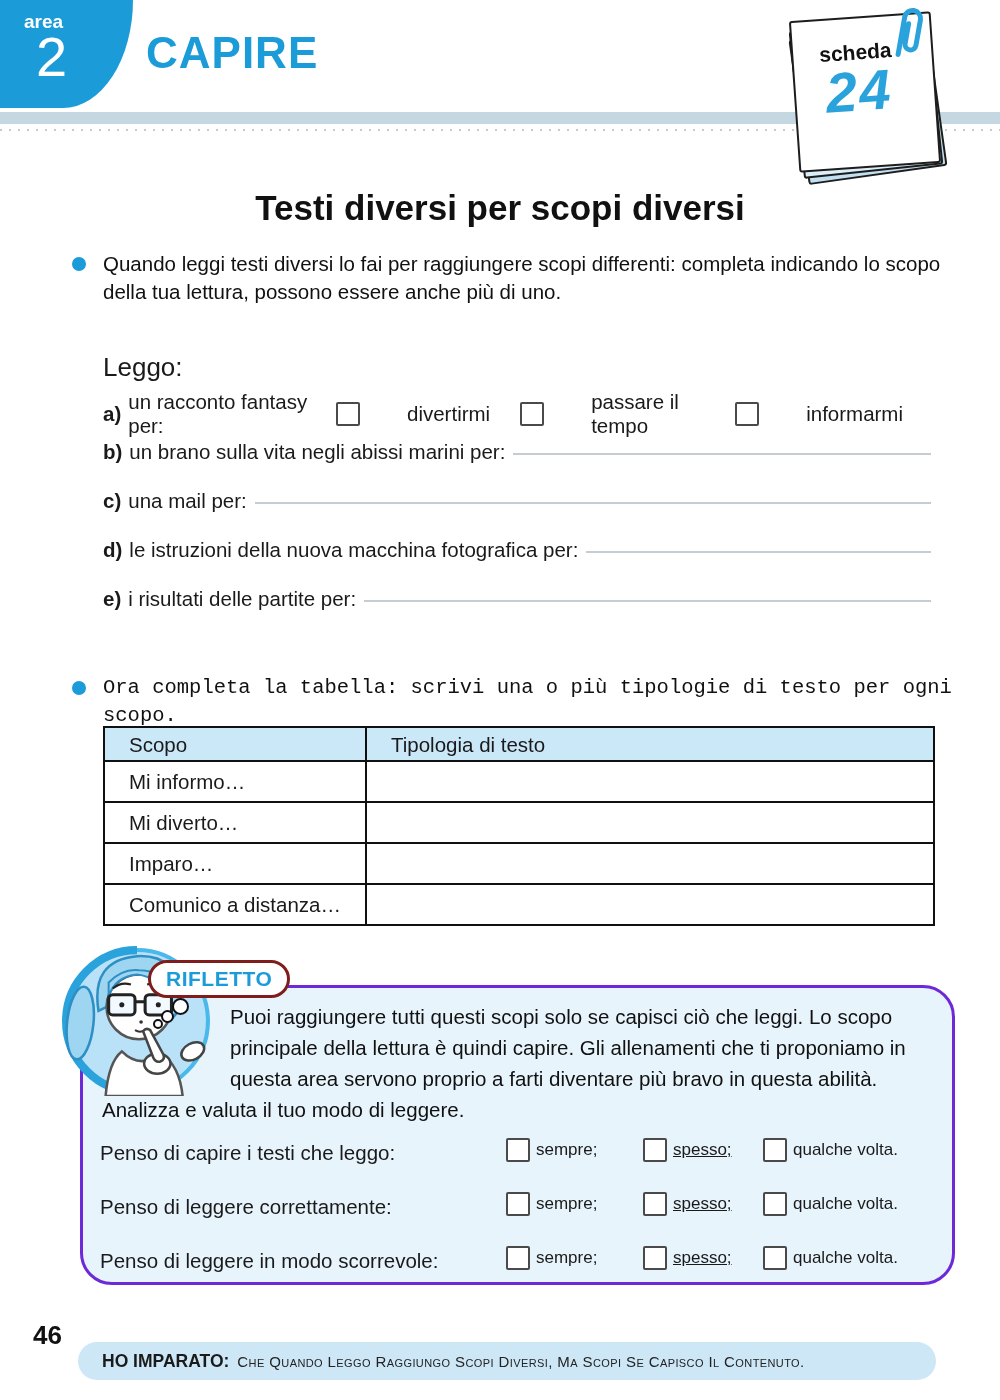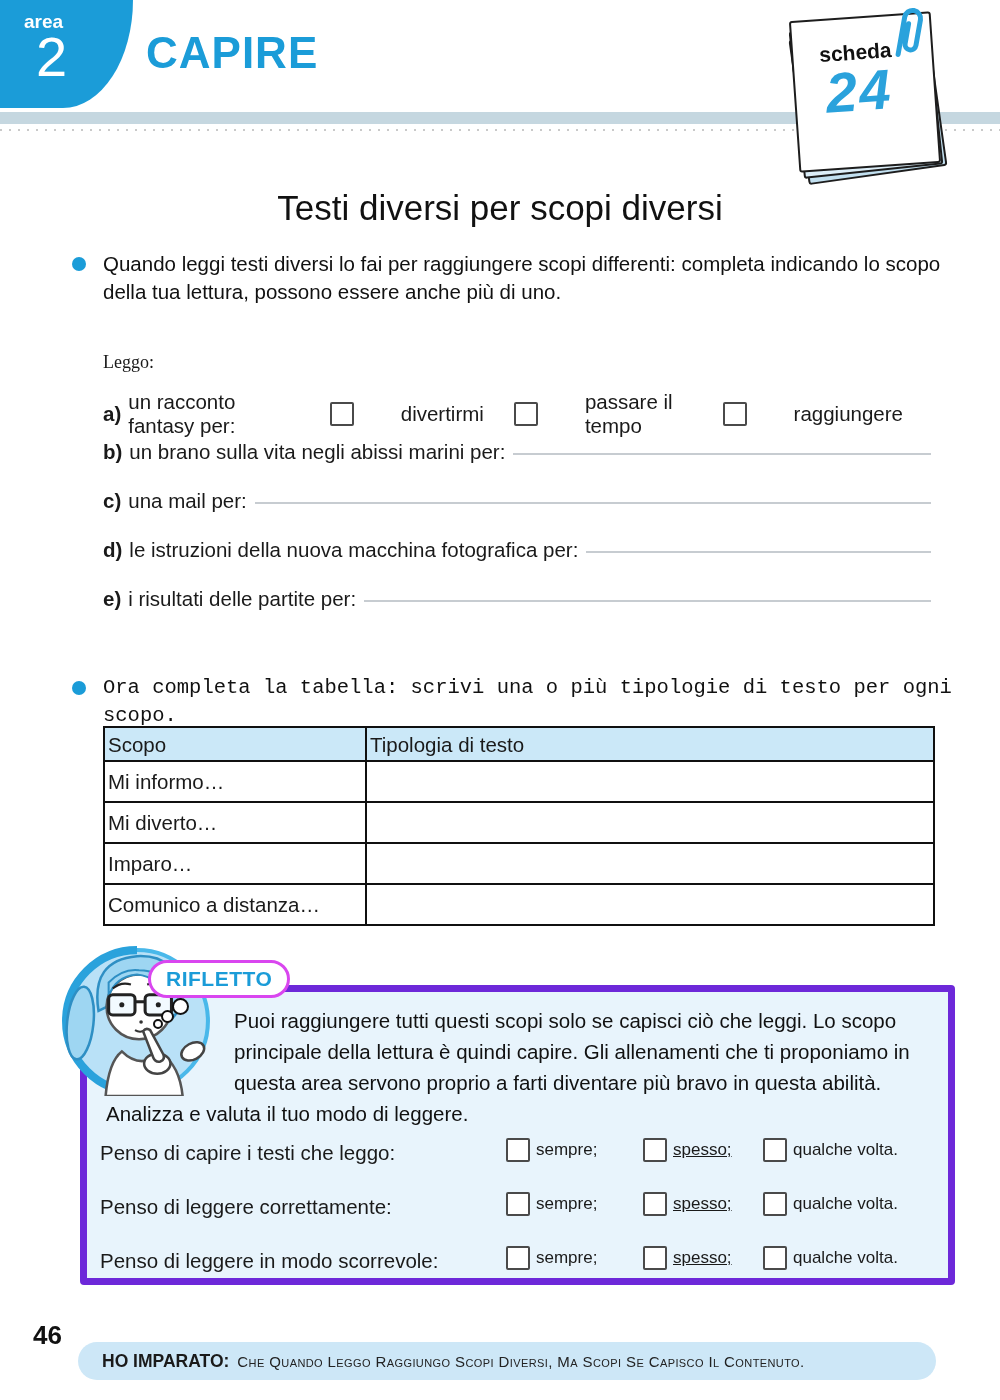--- a/index.html
+++ b/index.html
@@ -40,69 +40,69 @@
   }
   .sheet.front .scheda-number {
     position:absolute; left:30px; top:40px; font-size:56px; font-style:italic; color:#2aa2dc;
     font-weight:bold; letter-spacing:2px;
   }
   .paperclip { position:absolute; left:102px; top:-12px; width:34px; height:62px; transform:rotate(10deg); }
 
   
   .main-title {
     position:absolute; left:0; top:188px; width:1000px; text-align:center;
-    font-size:35px; font-weight:400; color:#111;
+    font-size:35px; font-weight:700; color:#111;
   }
   .bullet-par { position:absolute; font-size:20.5px; line-height:28px; padding-left:31px; color:#111; }
   .bullet-par::before {
     content:""; position:absolute; left:0; top:7px; width:14px; height:14px;
     border-radius:50%; background:#1b9cd8;
   }
   .par1 { left:72px; top:250px; width:842px; }
   .par2 { left:72px; top:674px; width:860px;font-family:Liberation Mono, monospace; }
 
-  .leggo { position:absolute; left:103px; top:352px; font-size:18px;font-family:Liberation Serif, serif; }
+  .leggo { position:absolute; left:103px; top:352px; font-size:26px; }
 
   .row-a { position:absolute; left:103px; top:390px; width:830px; display:flex; align-items:center; font-size:20.5px; }
   .item-label { font-weight:bold; margin-right:7px; }
   .row-a .after-label { margin-right:24px; }
   .opt-inline { display:flex; align-items:center; margin-right:30px;gap:37px; }
   .checkbox {
     display:inline-block; width:20px; height:20px; background:#fff;
     border:2px solid #4a4a4a; border-radius:2px; margin-right:10px; flex:0 0 auto;
   }
   .fill-row { position:absolute; left:103px; width:828px; display:flex; align-items:baseline; font-size:20.5px; }
   .rb { top:440px; } .rc { top:489px; } .rd { top:538px; } .re { top:587px; }
   .fill-line { flex:1 1 auto; border-bottom:2px solid #c7ccd1; margin-left:8px; transform:translateY(-4px); }
 
   
   .scopo-table {
     position:absolute; left:103px; top:726px; width:828px;
     border:2px solid #101010; display:grid; grid-template-columns:262px 1fr;
     font-size:20.5px; background:#fff;
   }
-  .scopo-table .cell { padding:3px 9px 2px 3px; border-bottom:2px solid #101010; display:flex; align-items:center; }
+  .scopo-table .cell { padding:3px 9px 2px 24px; border-bottom:2px solid #101010; display:flex; align-items:center; }
   .scopo-table .c1 { border-right:2px solid #101010; }
   .scopo-table .th { background:#cbe8f8; height:27px; font-weight:normal; }
   .scopo-table .td { height:34px; }
   .scopo-table .last { border-bottom:none; }
 
   
   .riflettto-box {
     position:absolute; left:80px; top:985px; width:875px; height:300px;
-    background:#e8f4fc; border:7px solid #6d28d9; border-radius:4px; box-sizing:border-box;
+    background:#e8f4fc; border:3px solid #6d28d9; border-radius:32px; box-sizing:border-box;
   }
   .riflettto-text {
     padding:13px 24px 0 19px; font-size:20.5px; line-height:31px; color:#111;
   }
   .float-spacer { float:left; width:128px; height:88px; }
 
   .illustration { position:absolute; left:60px; top:944px; width:152px; height:152px; }
   .cloud-badge {
-    position:absolute; left:148px; top:960px; background:#fff; border:3px solid #d946ef;
+    position:absolute; left:148px; top:960px; background:#fff; border:3px solid #7f1d1d;
     border-radius:28px; padding:4px 15px; font-size:21px; font-weight:800; color:#1b9cd8;
     letter-spacing:.5px; z-index:3;
   }
   .bubble { position:absolute; background:#fff; border:2.5px solid #111; border-radius:50%; z-index:3; }
   .bubble.b1 { left:172px; top:998px; width:13px; height:13px; }
   .bubble.b2 { left:161px; top:1010px; width:9px; height:9px; }
   .bubble.b3 { left:153px; top:1019px; width:6px; height:6px; }
 
   .questions { position:absolute; left:100px; top:1136px; width:856px; }
   .qrow { position:relative; height:54px; }
@@ -158,21 +158,21 @@
     <span class="opt-inline">
       <span class="checkbox"></span>
       <span>divertirmi</span>
     </span>
     <span class="opt-inline">
       <span class="checkbox"></span>
       <span>passare il tempo</span>
     </span>
     <span class="opt-inline">
       <span class="checkbox"></span>
-      <span>raggiungere</span>
+      <span>informarmi</span>
     </span>
   </div>
 
   <div class="fill-row rb">
     <span class="item-label">b)</span>
     <span>un brano sulla vita negli abissi marini per:</span>
     <span class="fill-line"></span>
   </div>
   <div class="fill-row rc">
     <span class="item-label">c)</span>

